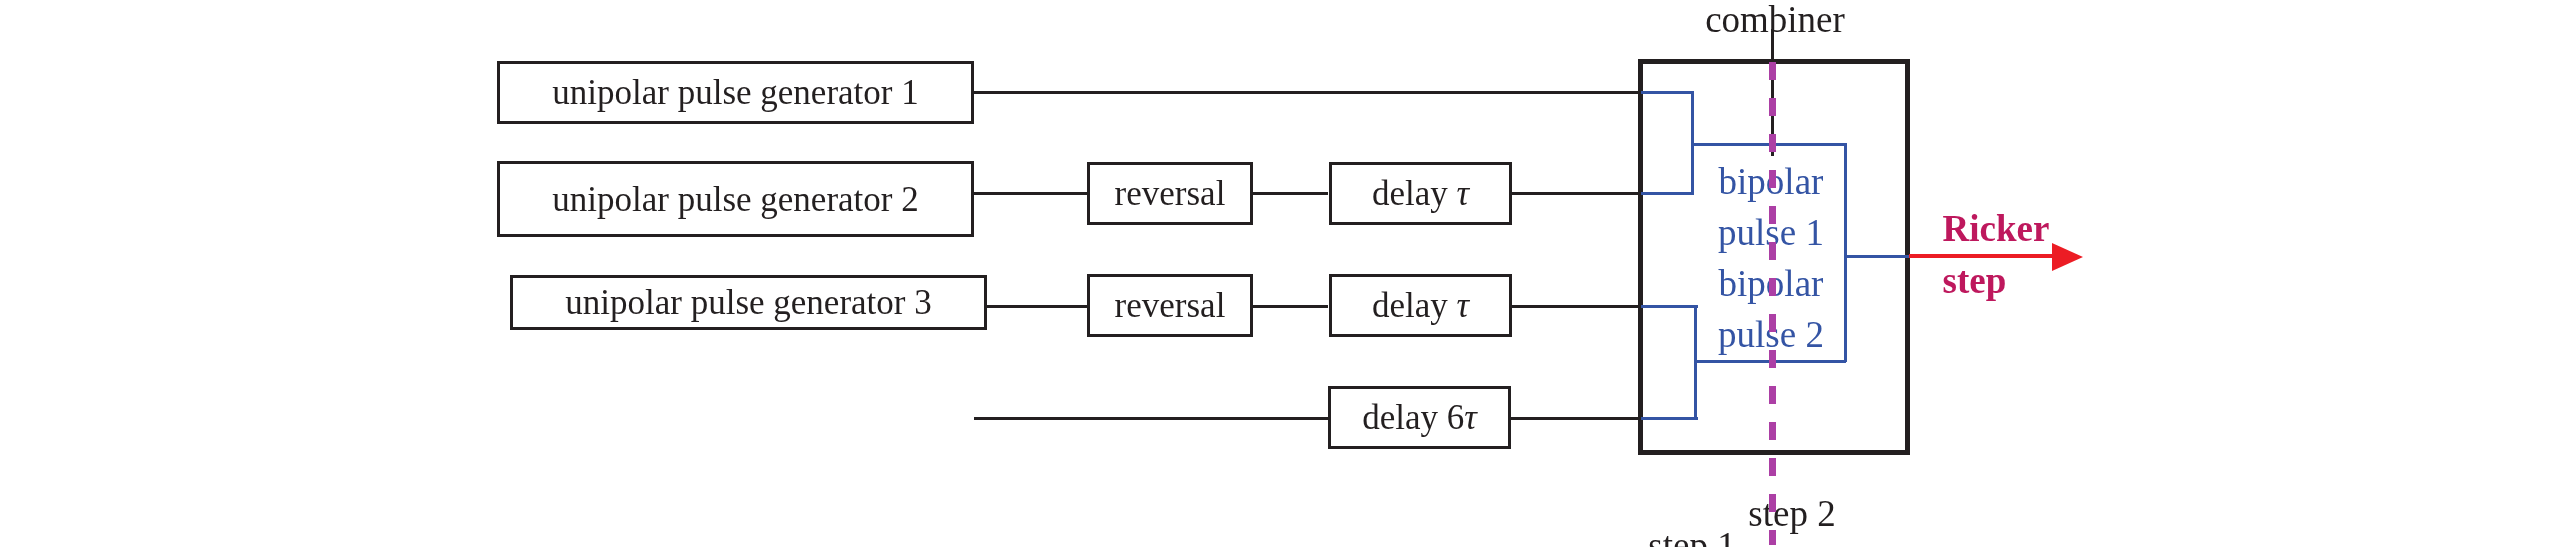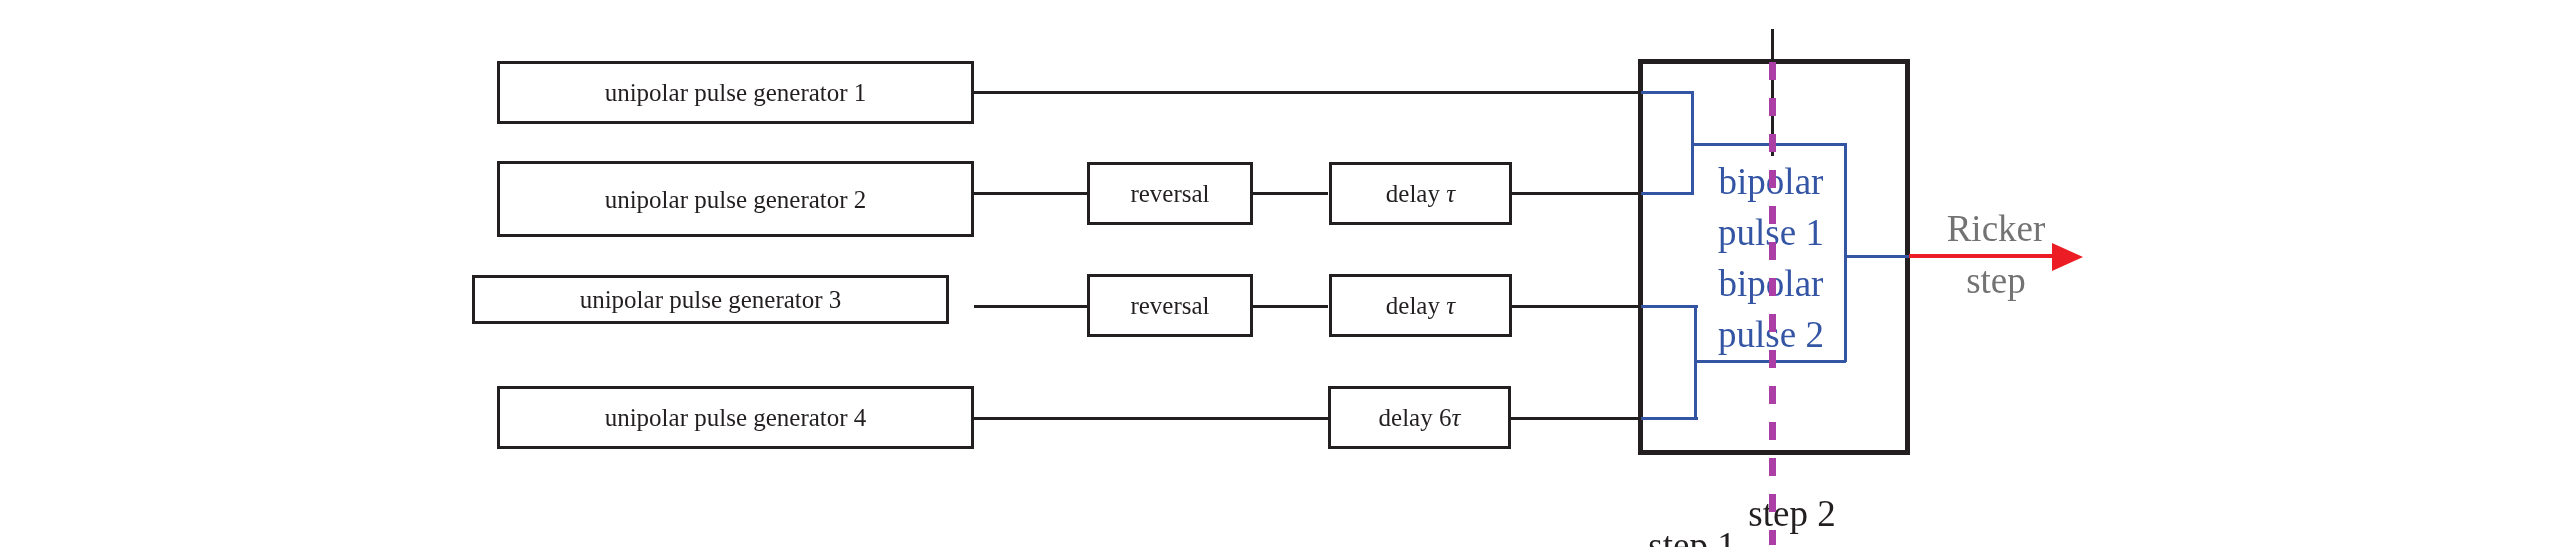--- a/index.html
+++ b/index.html
@@ -19,21 +19,21 @@
 
   
   .box {
     position: absolute;
     box-sizing: border-box;
     border: 3.1px solid #231f20;
     background: #ffffff;
     display: flex;
     align-items: center;
     justify-content: center;
-    font-size: 25px;
+    font-size: 35px;
     line-height: 1;
     white-space: nowrap;
     z-index: 2;
   }
   .tau { font-style: italic; }
 
   
   .wire {
     position: absolute;
     height: 3.1px;
@@ -94,26 +94,26 @@
     font-size: 37px;
     line-height: 51px;
     color: #3454a4;
     white-space: nowrap;
     z-index: 3;
   }
   #ricker-text {
     position: absolute;
     left: 1996px; top: 203px;
     transform: translateX(-50%);
-    text-align: center;
     font-size: 37px;
     line-height: 52px;
-    color: #737373;
+    color: #be185d;
     white-space: nowrap;
     z-index: 3;
+    font-weight: bold;
   }
   #ricker-line {
     position: absolute;
     left: 1909px; top: 254px;
     width: 148px; height: 3.8px;
     background: #ec1c24;
     z-index: 2;
   }
   #ricker-head {
     position: absolute;
@@ -129,25 +129,22 @@
 <body>
 
 <div id="canvas">
 
   <div class="box" style="left:497px; top:61px;  width:477px; height:63px;">
     <span>unipolar pulse generator 1</span>
   </div>
   <div class="box" style="left:497px; top:161px; width:477px; height:76px;">
     <span>unipolar pulse generator 2</span>
   </div>
-  <div class="box" style="left:472px; top:275px; width:477px; height:49px;">
+  <div class="box" style="left:510px; top:275px; width:477px; height:55px;">
     <span>unipolar pulse generator 3</span>
-  </div>
-  <div class="box" style="left:497px; top:386px; width:477px; height:63px;">
-    <span>unipolar pulse generator 4</span>
   </div>
 
   <div class="box" style="left:1087px; top:162px; width:166px; height:63px;">
     <span>reversal</span>
   </div>
   <div class="box" style="left:1087px; top:274px; width:166px; height:63px;">
     <span>reversal</span>
   </div>
 
   <div class="box" style="left:1329px; top:162px; width:183px; height:63px;">
@@ -164,20 +161,21 @@
   <div class="wire" style="left:974px; top:192px; width:113px;"></div>
   <div class="wire" style="left:1253px; top:192px; width:75px;"></div>
   <div class="wire" style="left:1512px; top:192px; width:129px;"></div>
   <div class="wire" style="left:974px; top:305px; width:113px;"></div>
   <div class="wire" style="left:1253px; top:305px; width:75px;"></div>
   <div class="wire" style="left:1512px; top:305px; width:129px;"></div>
   <div class="wire" style="left:974px; top:417px; width:354px;"></div>
   <div class="wire" style="left:1511px; top:417px; width:129px;"></div>
 
   <div id="combiner-box"></div>
+  <div class="label" style="left:1775px; top:0px;">combiner</div>
   <div id="combiner-pointer"></div>
   <div id="step-divider"></div>
 
   <div class="bluewire" style="left:1641px; top:91px; width:53px;  height:3.1px;"></div>
   <div class="bluewire" style="left:1641px; top:192px; width:53px;  height:3.1px;"></div>
   <div class="bluewire" style="left:1691px; top:91px; width:3.1px;   height:104px;"></div>
   <div class="bluewire" style="left:1691px; top:143px; width:156px; height:3.1px;"></div>
   <div class="bluewire" style="left:1641px; top:305px; width:57px;  height:3.1px;"></div>
   <div class="bluewire" style="left:1641px; top:417px; width:57px;  height:3.1px;"></div>
   <div class="bluewire" style="left:1694px; top:305px; width:3.1px;   height:115px;"></div>

